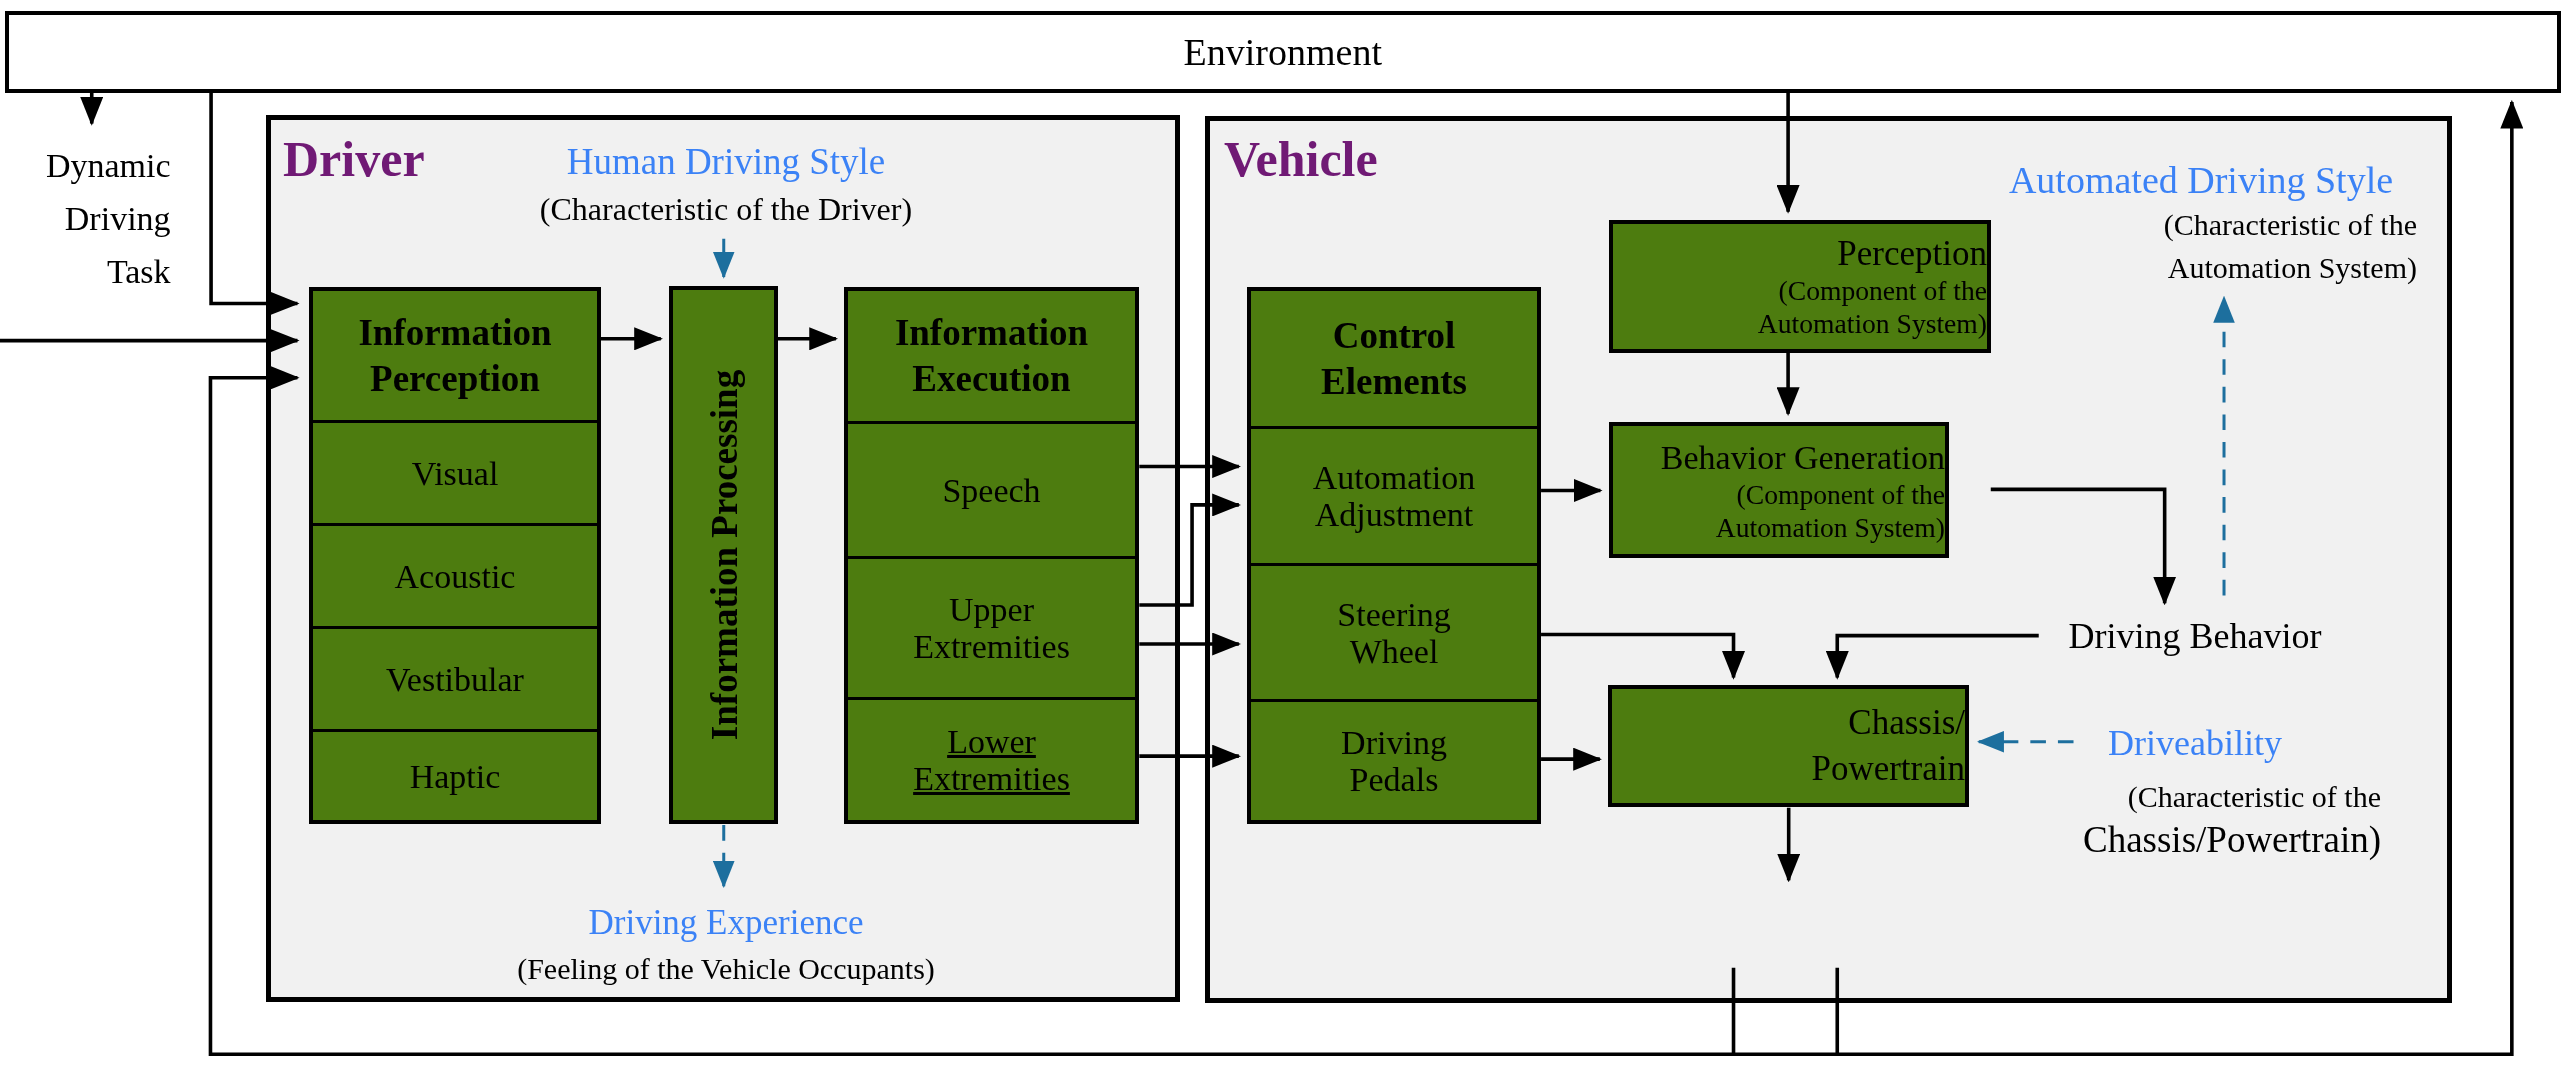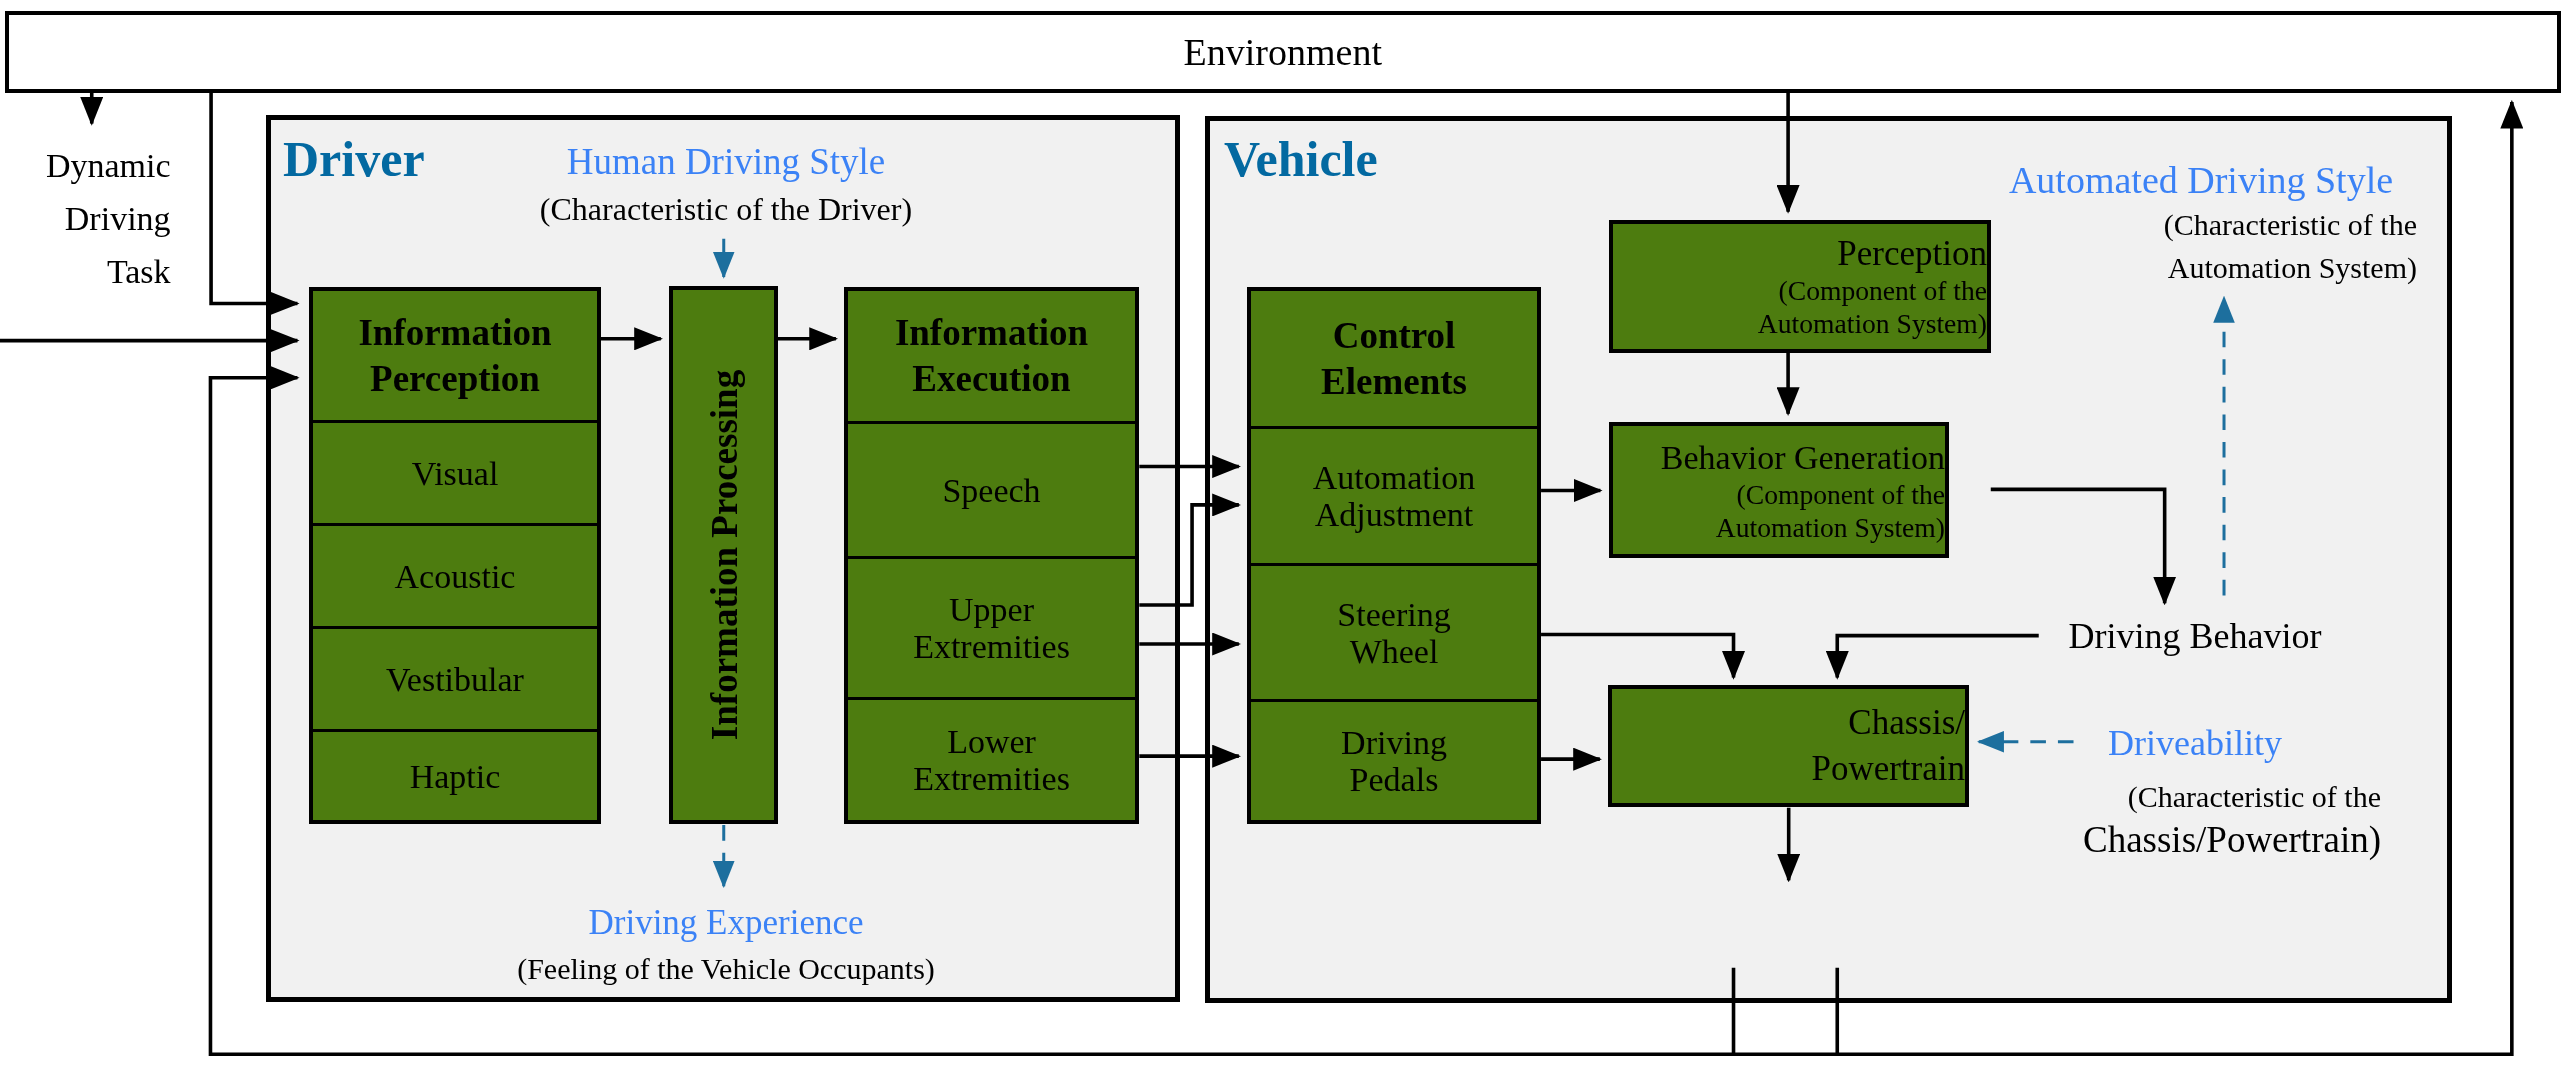--- a/index.html
+++ b/index.html
@@ -14,21 +14,21 @@
 
   .stack{display:flex;flex-direction:column;}
   .cell{display:flex;flex-direction:column;align-items:center;justify-content:center;
         text-align:center;font-size:34px;line-height:37px;}
   .cell + .cell{border-top:3.6px solid #000;}
   .hdr{font-weight:bold;font-size:37px;line-height:46px;}
 
   .ctr{display:flex;align-items:center;justify-content:center;text-align:center;}
   .col{display:flex;flex-direction:column;align-items:flex-end;justify-content:center;text-align:center;}
 
-  .paneltitle{font-weight:bold;font-size:50px;color:#0369a1;line-height:50px;}
+  .paneltitle{font-weight:bold;font-size:50px;color:#701a75;line-height:50px;}
   .bluetitle{font-size:37px;line-height:40px;color:#3b82f6;text-align:center;}
   .subnote{font-size:32px;line-height:35px;text-align:center;color:#000;}
 
   .rot{position:absolute;top:50%;left:50%;transform:translate(-50%,-50%) rotate(-90deg);
        white-space:nowrap;font-weight:bold;font-size:37px;}
 
   svg.wires{position:absolute;left:0;top:0;width:2576px;height:1074px;pointer-events:none;}
 </style>
 </head>
 <body>
@@ -79,21 +79,21 @@
       <div>Information</div>
       <div>Execution</div>
     </div>
     <div class="cell" style="height:132px;">
       <div>Speech</div>
     </div>
     <div class="cell" style="height:138px;">
       <div>Upper</div>
       <div>Extremities</div>
     </div>
-    <div class="cell" style="flex:1;">
+    <div class="cell" style="flex:1;text-decoration:underline;">
       <div>Lower</div>
       <div>Extremities</div>
     </div>
   </div>
 
   <div class="abs bluetitle" style="left:504px;top:903px;width:444px;font-size:35px;">Driving Experience</div>
   <div class="abs subnote" style="left:498px;top:951px;width:456px;font-size:30px;">(Feeling of the Vehicle Occupants)</div>
 
   <div class="abs panel" style="left:1205px;top:116px;width:1247px;height:887px;"></div>
   <div class="abs paneltitle" style="left:1224px;top:134px;">Vehicle</div>

